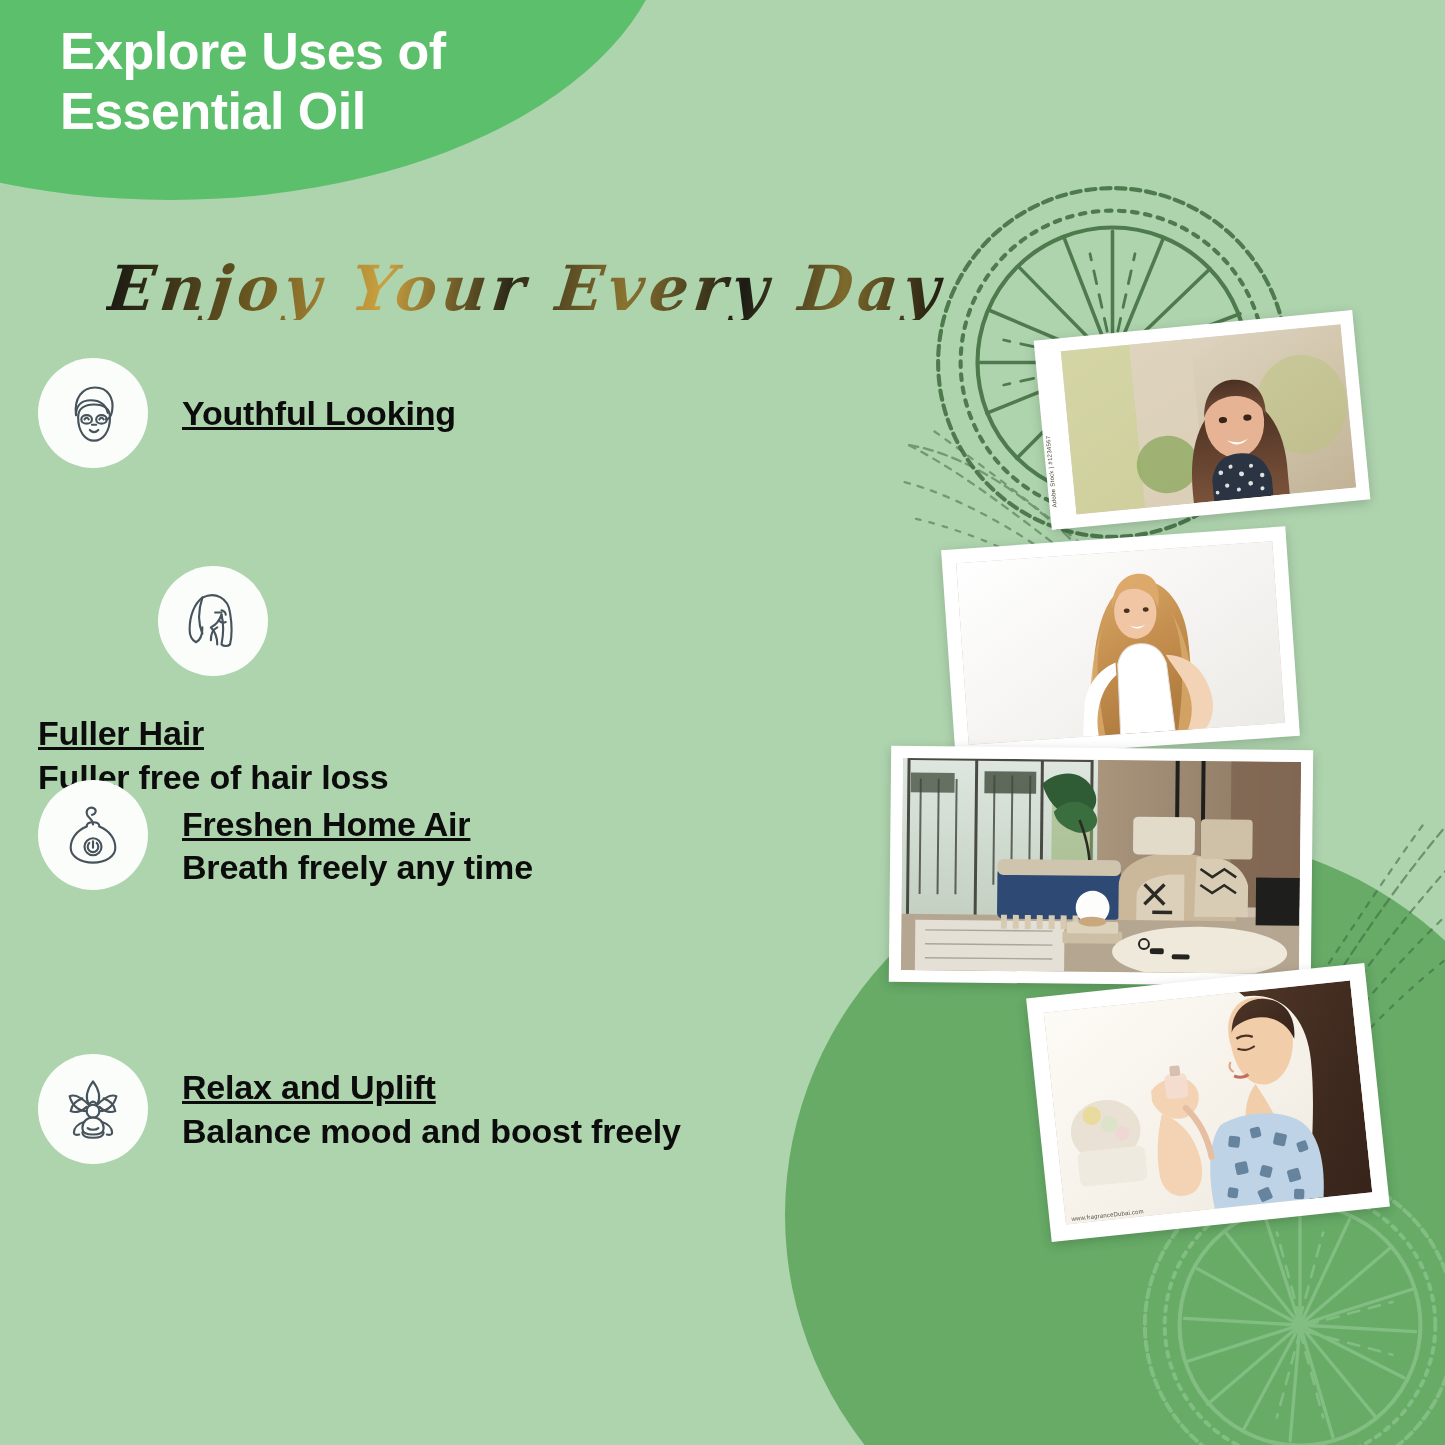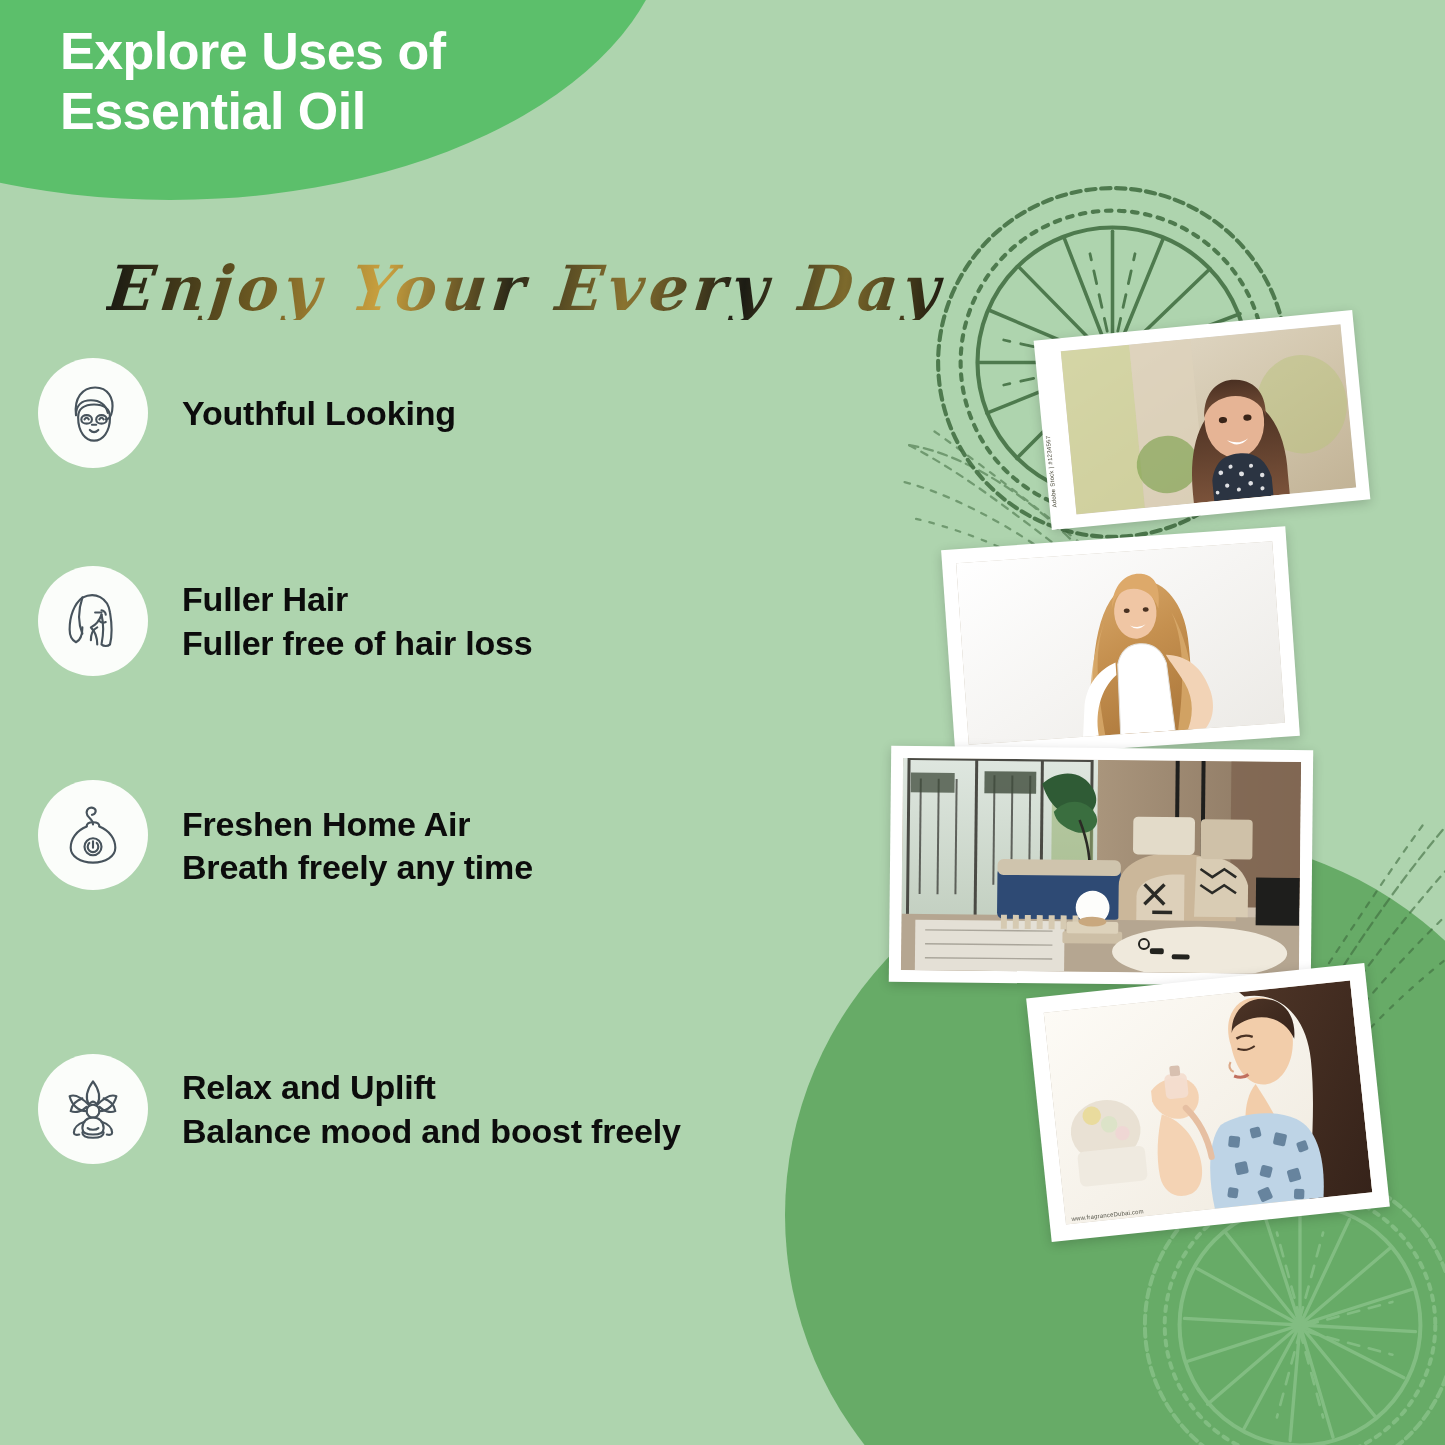--- a/index.html
+++ b/index.html
@@ -140,21 +140,21 @@
 
   .feature {
     position: absolute;
     left: 38px;
     display: flex;
     align-items: center;
     gap: 34px;
   }
 
   .feature-0 { top: 0px; }
-  .feature-1 { top: 208px; }
+  .feature-1 { top: 208px; flex-direction: column; }
   .feature-2 { top: 422px; align-items: flex-end; }
   .feature-3 { top: 696px; }
 
   .icon-circle {
     width: 110px;
     height: 110px;
     min-width: 110px;
     border-radius: 50%;
     background: #fbfdfa;
     display: flex;
@@ -170,20 +170,21 @@
   .feature-text {
     padding-top: 2px;
   }
 
   .feature-title {
     font-size: 34px;
     font-weight: bold;
     color: #0c0c0c;
     line-height: 1.28;
     letter-spacing: -0.2px;
+    text-decoration: underline;
   }
 
   .feature-sub {
     font-size: 34px;
     font-weight: bold;
     color: #0c0c0c;
     line-height: 1.28;
     letter-spacing: -0.2px;
   }
 

